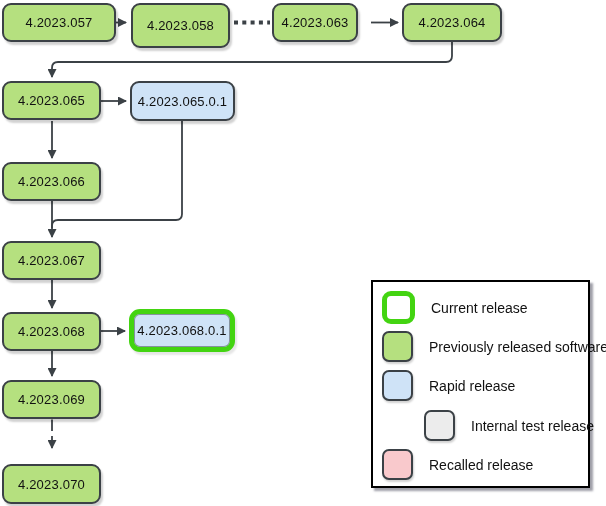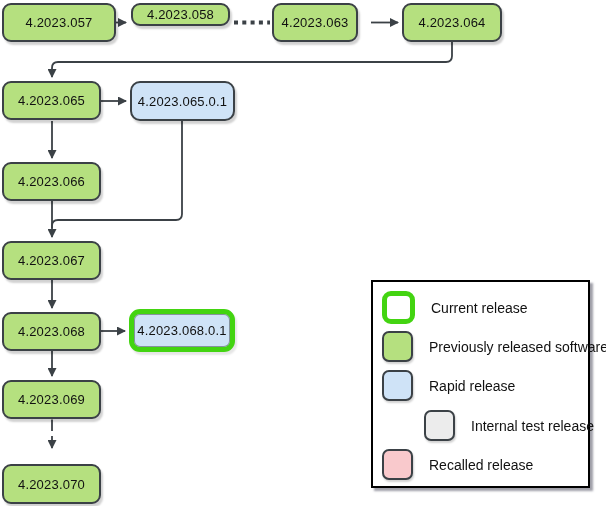--- a/index.html
+++ b/index.html
@@ -18,21 +18,21 @@
   .edges{position:absolute;left:0;top:0;width:606px;height:506px;}
   .node{
     position:absolute;box-sizing:border-box;
     background:var(--previous-fill);
     border:2px solid var(--node-stroke);
     border-radius:9px;
     display:flex;align-items:center;justify-content:center;
     font-size:13px;color:#111;letter-spacing:.2px;
     box-shadow:2px 3px 2px rgba(0,0,0,0.18);
   }
-  .node.rapid{background:var(--rapid-fill);border-radius:10px;}
+  .node.rapid{background:var(--rapid-fill);}
   .node.current{
     border:5px solid var(--current-border);
     border-radius:11px;
     box-shadow:inset 0 0 0 1px rgba(59,65,70,0.5), 2px 3px 2px rgba(0,0,0,0.10);
   }
   .legend{
     position:absolute;left:371px;top:280px;width:219px;height:208px;
     box-sizing:border-box;background:#ffffff;
     border:2px solid var(--legend-border);
     box-shadow:3px 3px 2px rgba(108,108,122,0.65);
@@ -72,21 +72,21 @@
       <path d="M52,201 V237" marker-end="url(#arrow)"></path>
       <path d="M52,280 V308" marker-end="url(#arrow)"></path>
       <path d="M101,331 H125" marker-end="url(#arrow)"></path>
       <path d="M52,351 V376" marker-end="url(#arrow)"></path>
       <path d="M52,419.5 V431"></path>
       <path d="M52,436 V448" marker-end="url(#arrow)"></path>
     </g>
   </svg>
 
   <div class="node" style="left:2px;top:3px;width:114px;height:39px;">4.2023.057</div>
-  <div class="node" style="left:131px;top:3px;width:99px;height:23px;">4.2023.058</div>
+  <div class="node" style="left:131px;top:3px;width:99px;height:45px;">4.2023.058</div>
   <div class="node" style="left:272px;top:3px;width:86px;height:39px;">4.2023.063</div>
   <div class="node" style="left:402px;top:3px;width:100px;height:39px;">4.2023.064</div>
   <div class="node" style="left:2px;top:81px;width:99px;height:39px;">4.2023.065</div>
   <div class="node rapid" style="left:130px;top:81px;width:105px;height:40px;">4.2023.065.0.1</div>
   <div class="node" style="left:2px;top:162px;width:99px;height:39px;">4.2023.066</div>
   <div class="node" style="left:2px;top:241px;width:99px;height:39px;">4.2023.067</div>
   <div class="node" style="left:2px;top:312px;width:99px;height:39px;">4.2023.068</div>
   <div class="node rapid current" style="left:129px;top:309px;width:106px;height:43px;">4.2023.068.0.1</div>
   <div class="node" style="left:2px;top:380px;width:99px;height:39px;">4.2023.069</div>
   <div class="node" style="left:2px;top:464px;width:99px;height:40px;">4.2023.070</div>

